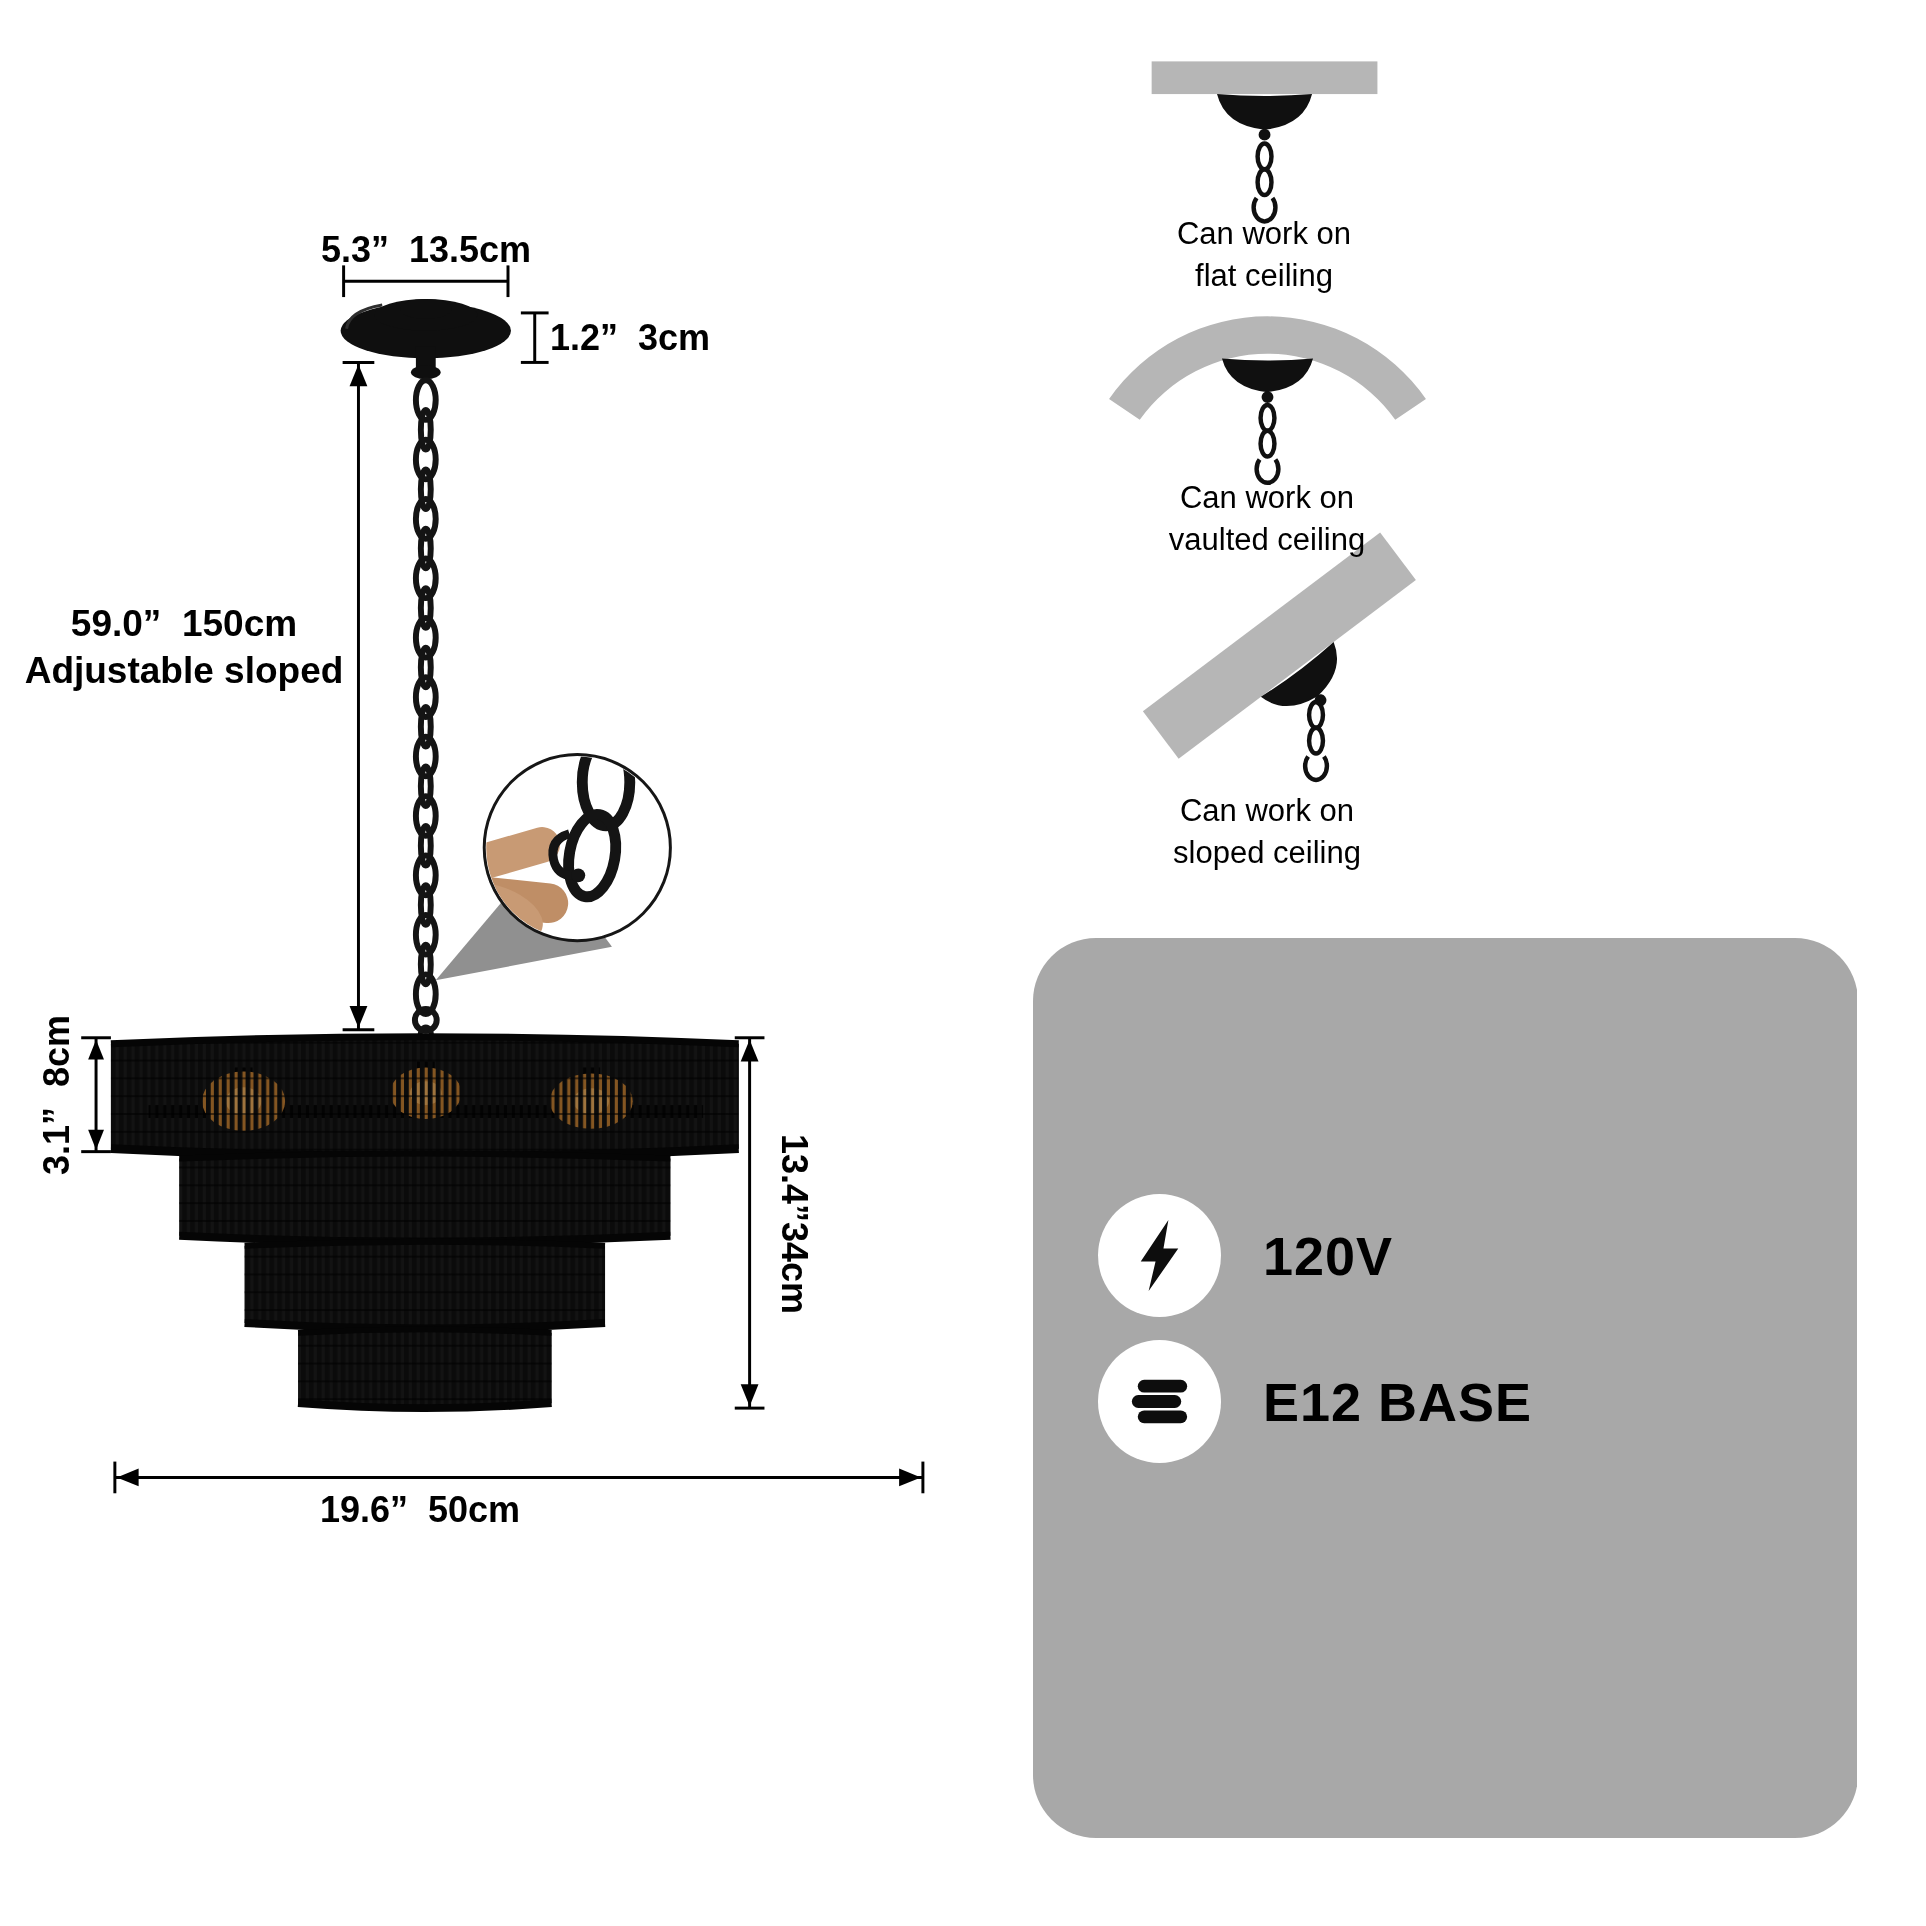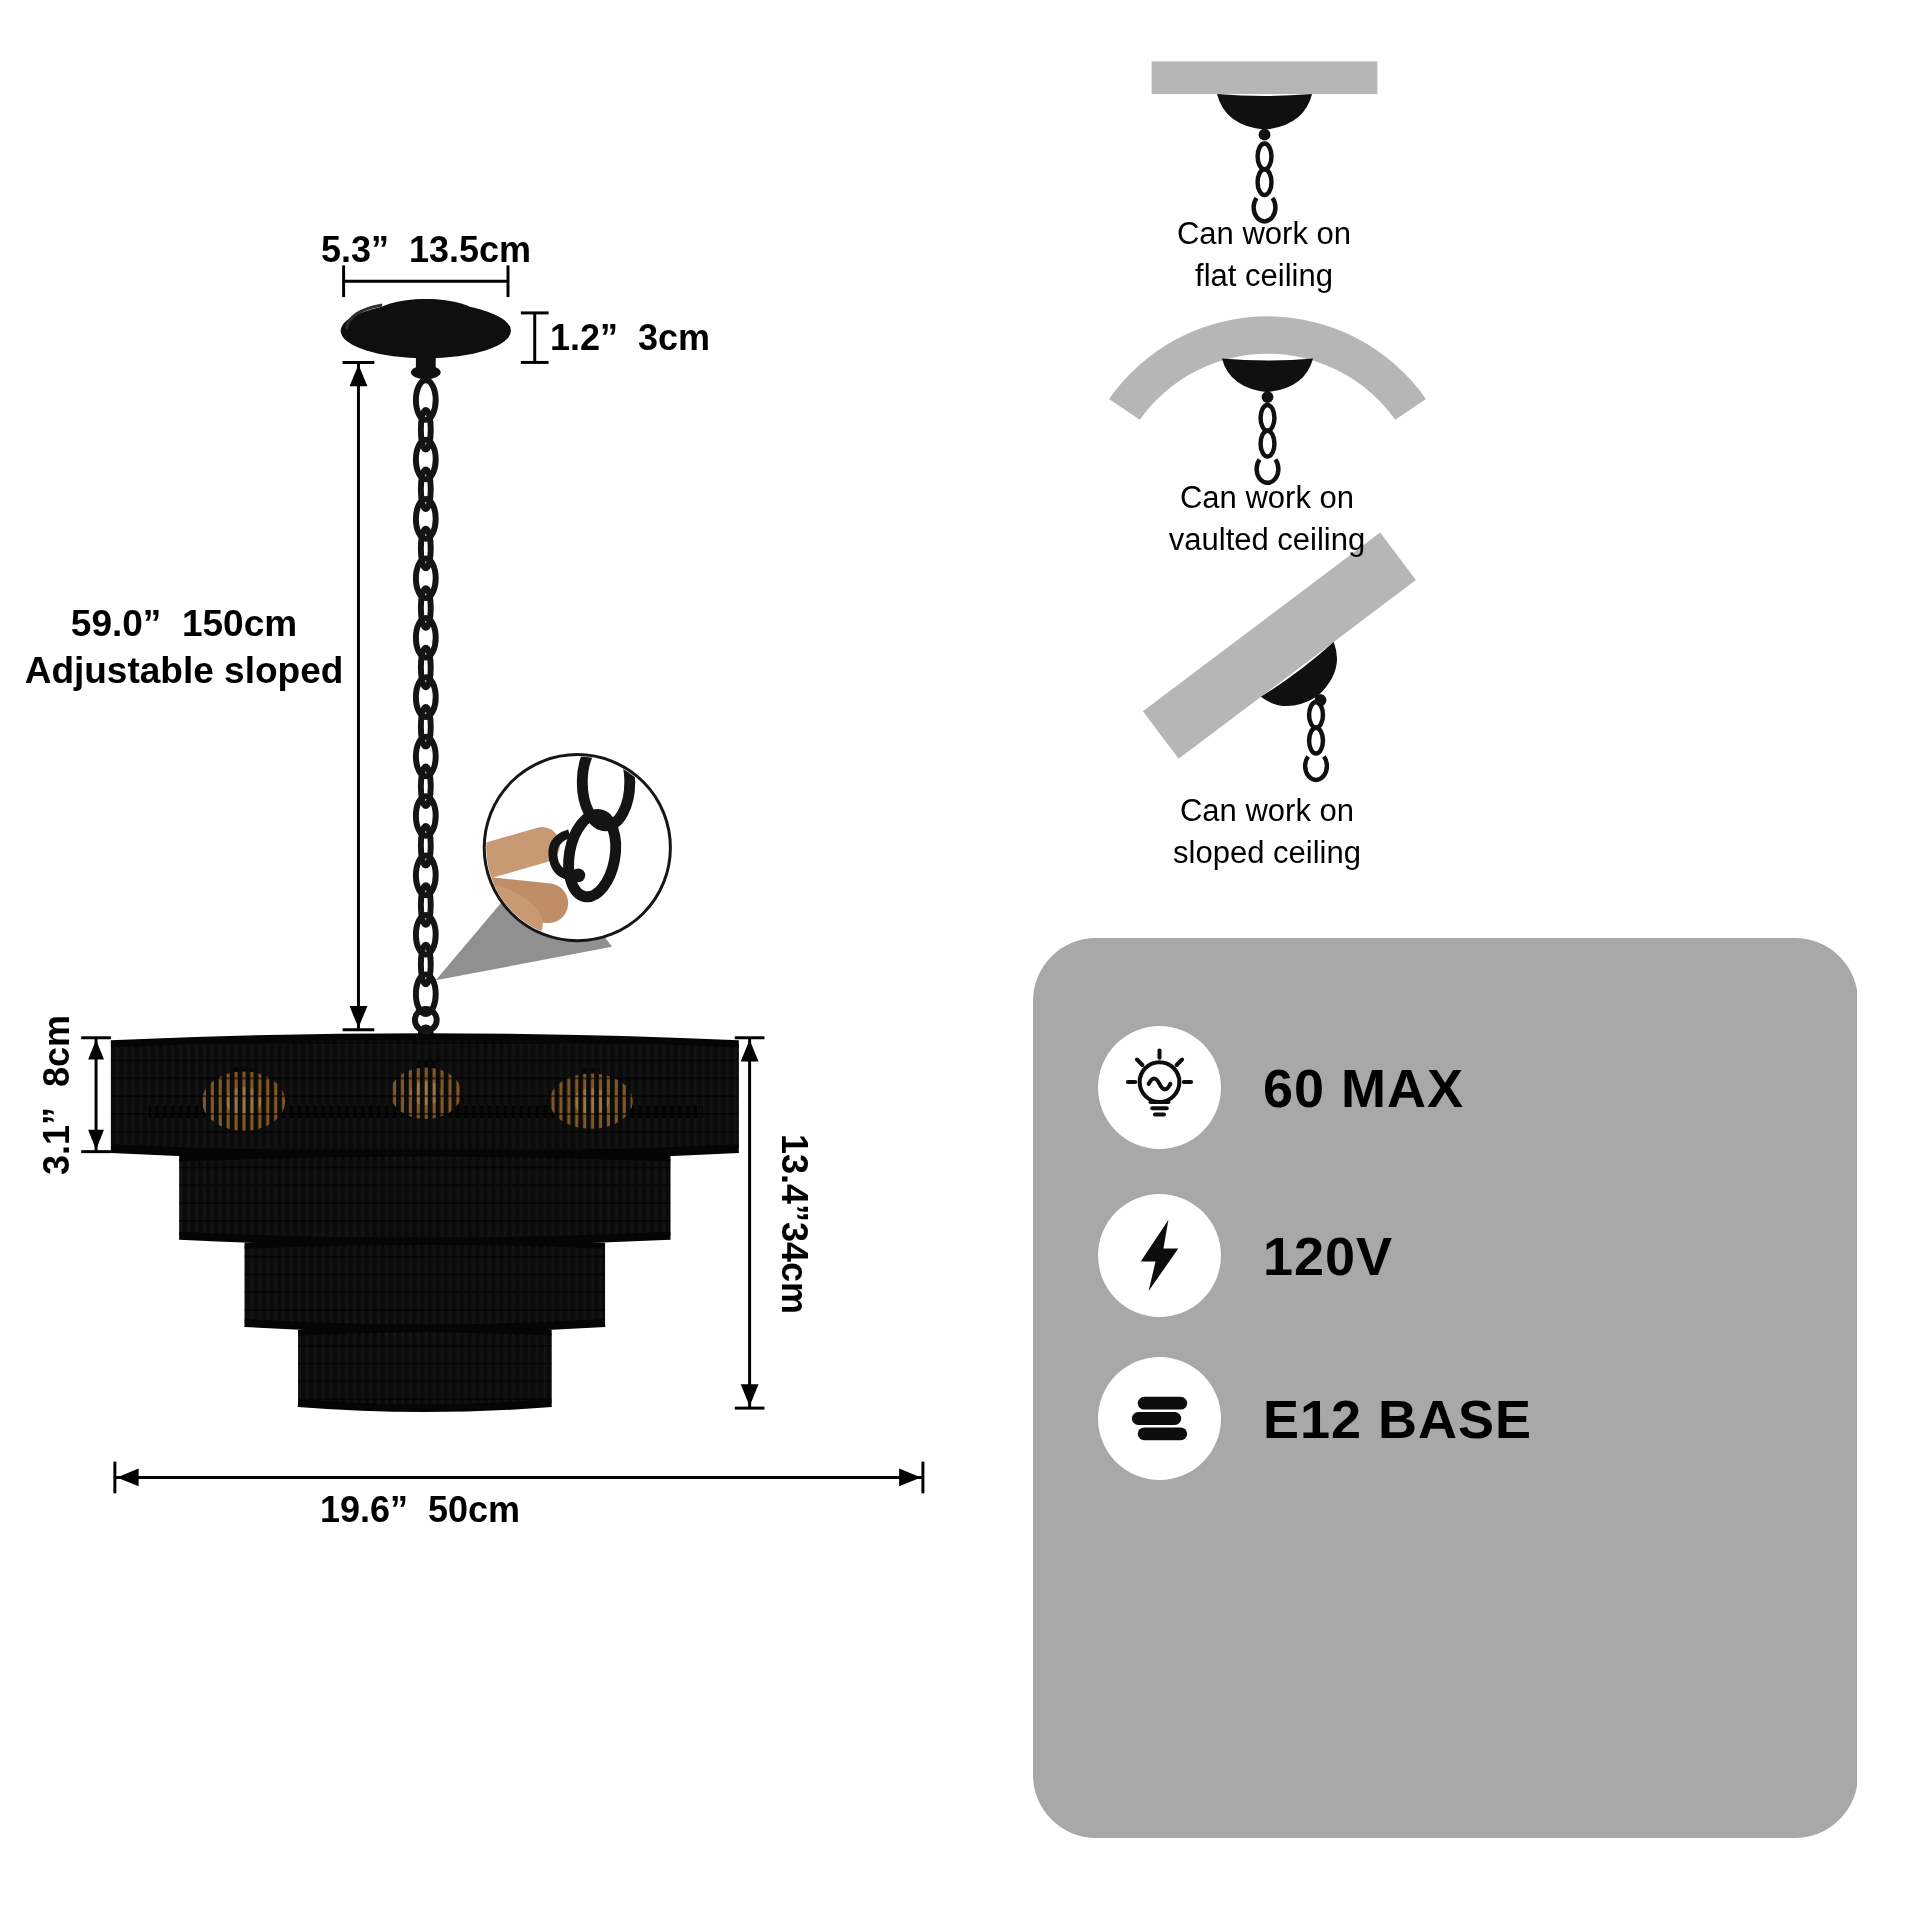--- a/index.html
+++ b/index.html
@@ -237,50 +237,31 @@
 flat ceiling</div>
 
   <div class="caption" style="left:1267px;top:477px">Can work on
 vaulted ceiling</div>
 
   <div class="caption" style="left:1267px;top:790px">Can work on
 sloped ceiling</div>
 
   <div class="spec-panel">
 
-    <div class="spec-row" style="top:88px">
-      <div class="spec-icon">
-        <svg width="83" height="83" viewBox="-42 -46 84 92">
-          <g stroke="#0d0d0d" stroke-width="4.5" fill="none" stroke-linecap="round">
-            <circle cx="0" cy="-6" r="22"></circle>
-            <path d="M-12,-4 q6,-12 12,0 q6,12 12,0"></path>
-            <line x1="-10" y1="16" x2="10" y2="16"></line>
-            <line x1="-8" y1="23" x2="8" y2="23"></line>
-            <line x1="-5" y1="30" x2="5" y2="30"></line>
-            <line x1="0" y1="-33" x2="0" y2="-41"></line>
-            <line x1="19" y1="-25" x2="25" y2="-31"></line>
-            <line x1="-19" y1="-25" x2="-25" y2="-31"></line>
-            <line x1="27" y1="-6" x2="35" y2="-6"></line>
-            <line x1="-27" y1="-6" x2="-35" y2="-6"></line>
-          </g>
-        </svg>
-      </div>
-      <div class="spec-label">60 MAX</div>
-    </div>
 
     <div class="spec-row" style="top:256px">
       <div class="spec-icon">
         <svg width="79" height="79" viewBox="-40 -40 80 80">
           <path d="M9,-36 L-19,6 L-4,6 L-11,36 L19,-7 L4,-7 Z" fill="#0d0d0d"></path>
         </svg>
       </div>
       <div class="spec-label">120V</div>
     </div>
 
-    <div class="spec-row" style="top:419px">
+    <div class="spec-row" style="top:402px">
       <div class="spec-icon">
         <svg width="79" height="79" viewBox="-40 -40 80 80">
           <rect x="-22" y="-22" width="50" height="13" rx="6.5" fill="#0d0d0d"></rect>
           <rect x="-28" y="-6.5" width="50" height="13" rx="6.5" fill="#0d0d0d"></rect>
           <rect x="-22" y="9" width="50" height="13" rx="6.5" fill="#0d0d0d"></rect>
         </svg>
       </div>
       <div class="spec-label">E12 BASE</div>
     </div>
 

